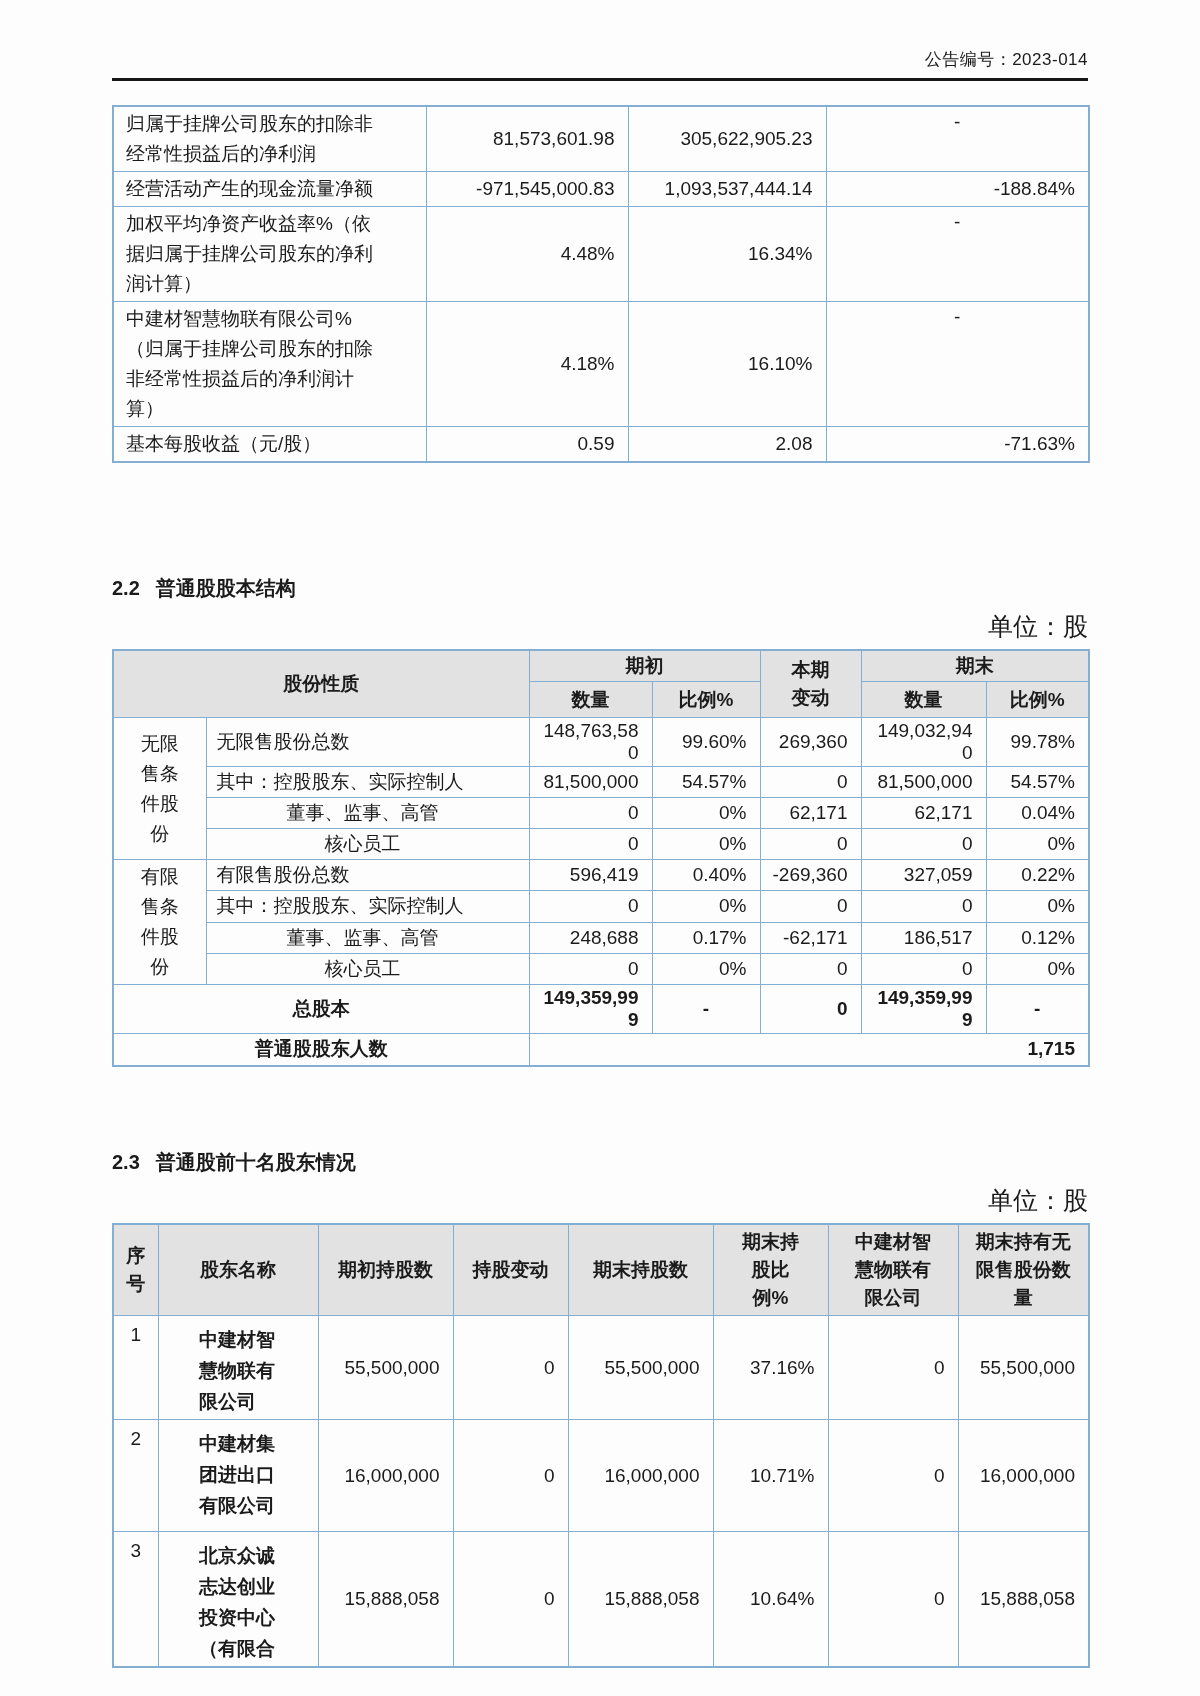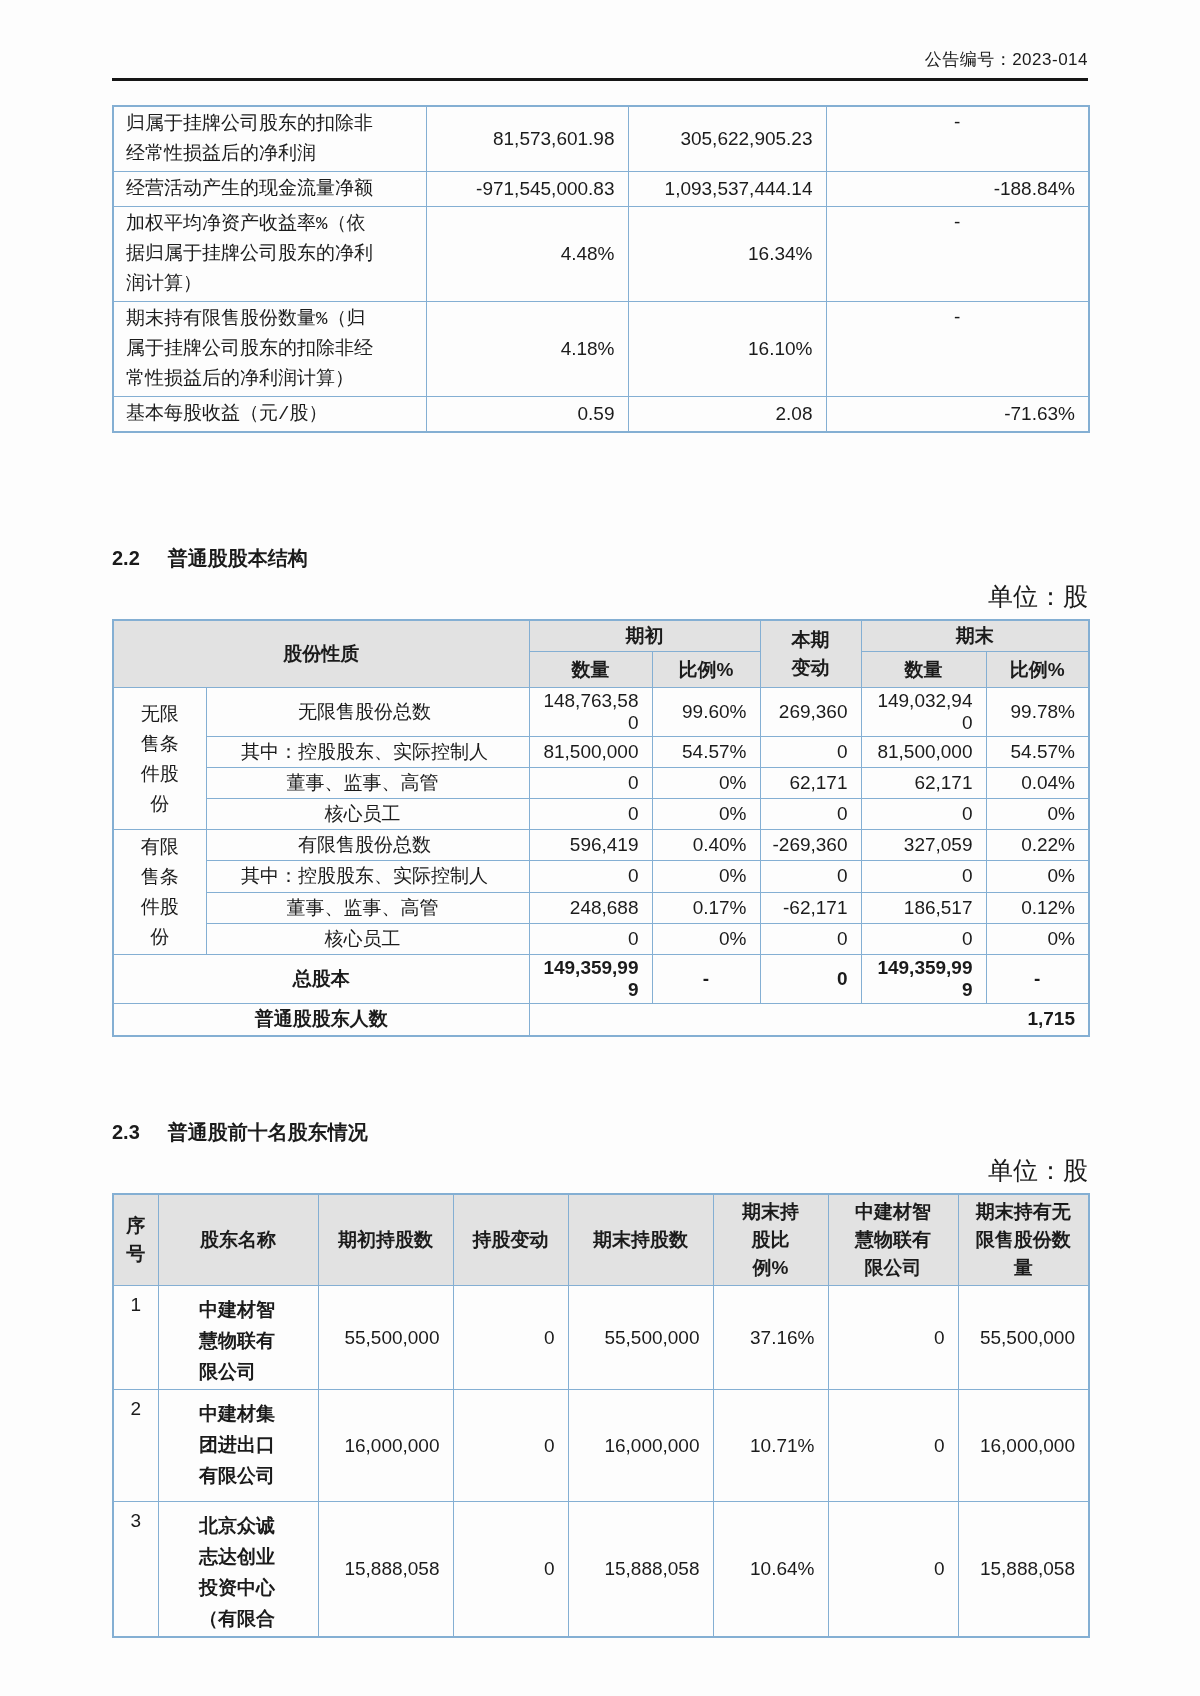--- a/index.html
+++ b/index.html
@@ -8,32 +8,32 @@
     font-family:"Liberation Sans","DejaVu Sans",sans-serif;color:#1b1b1b;overflow:hidden;
   }
   .content{width:976px;margin:0 112px;}
   .note{padding-top:48px;text-align:right;font-size:17px;letter-spacing:.5px;}
   .rule{margin-top:7px;height:3px;background:#161616;}
   table{border-collapse:collapse;table-layout:fixed;width:976px;font-size:19px;color:#1b1b1b;}
   td,th{border:1px solid #84afd3;padding:2px 10px;overflow:hidden;font-weight:normal;word-break:break-all;}
   table{border:2px solid #84afd3;}
   .hd{background:#e2e2e2;font-weight:bold;text-align:center;vertical-align:middle;line-height:26px;}
   .num{text-align:right;padding-right:13px;vertical-align:middle;}
-  .lbl{text-align:left;vertical-align:middle;line-height:30px;font-family:Liberation Mono, monospace;}
+  .lbl{text-align:left;vertical-align:middle;line-height:30px;}
   .t1{margin-top:24px;}
   .t1 .lbl{padding:2px 49px 2px 12px;}
   .dash-top{vertical-align:top;text-align:center;padding-top:4px;}
   .sec{margin-top:112px;font-size:20px;font-weight:bold;}
   .sec .sec-num{display:inline-block;}
-  .sec .sec-title{margin-left:28px;}
+  .sec .sec-title{margin-left:16px;}
   .sec.s23{margin-top:82px;}
   .unit{margin-top:8px;text-align:right;font-size:25px;}
   .t2,.t3{margin-top:6px;}
   .t2 .grp{text-align:center;vertical-align:middle;line-height:30px;padding:2px 18px;}
-  .t2 .sub{text-align:center;vertical-align:middle;padding-left:4px;}
+  .t2 .sub{text-align:left;vertical-align:middle;padding-left:10px;}
   .t2 .ctr{text-align:center;padding-left:0;}
   .boldrow td{font-weight:bold;}
   .cmid{text-align:center;vertical-align:middle;}
   .wbox{margin:0 auto;text-align:center;line-height:28px;}
   .w40{width:44px;}
   .w70{width:70px;}
   .w82{width:80px;}
   .w99{width:97px;}
   .t3 .hd{line-height:28px;}
   .t3 .seq{text-align:center;vertical-align:top;padding-top:8px;}
@@ -69,21 +69,21 @@
         <td class="num">1,093,537,444.14</td>
         <td class="num">-188.84%</td>
       </tr>
       <tr style="height:91px">
         <td class="lbl">加权平均净资产收益率%（依据归属于挂牌公司股东的净利润计算）</td>
         <td class="num">4.48%</td>
         <td class="num">16.34%</td>
         <td class="dash-top">-</td>
       </tr>
       <tr style="height:91px">
-        <td class="lbl">期末持有限售股份数量%（归属于挂牌公司股东的扣除非经常性损益后的净利润计算）</td>
+        <td class="lbl">中建材智慧物联有限公司%（归属于挂牌公司股东的扣除非经常性损益后的净利润计算）</td>
         <td class="num">4.18%</td>
         <td class="num">16.10%</td>
         <td class="dash-top">-</td>
       </tr>
       <tr style="height:31px">
         <td class="lbl">基本每股收益（元/股）</td>
         <td class="num">0.59</td>
         <td class="num">2.08</td>
         <td class="num">-71.63%</td>
       </tr>

